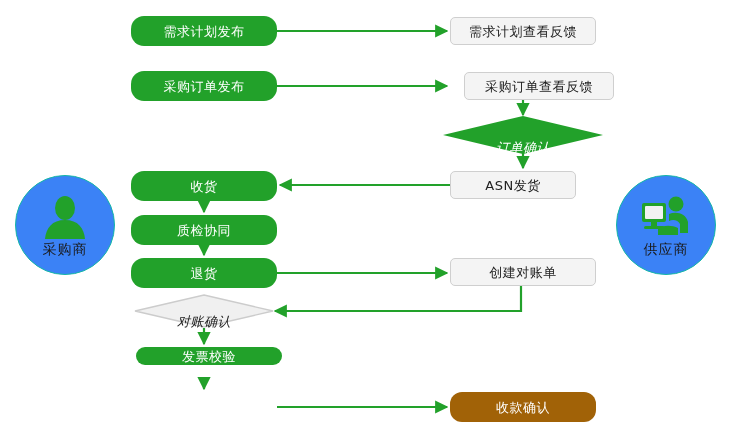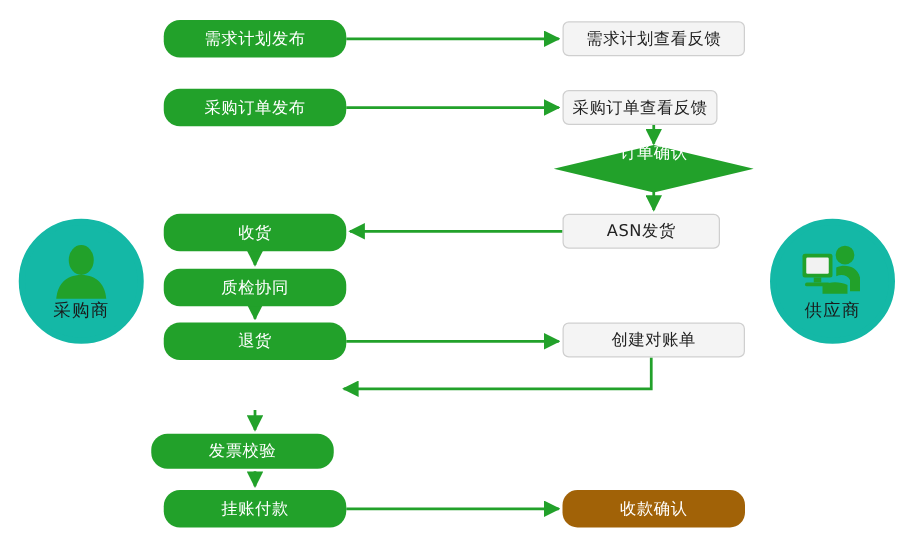--- a/index.html
+++ b/index.html
@@ -55,26 +55,27 @@
     background: #f4f4f4;
     color: #222222;
     border: 1px solid #cfcfcf;
     border-radius: 5px;
   }
 
   
   .diamond {
     position: absolute;
     display: flex;
-    align-items: flex-start;
+    align-items: flex-end;
     justify-content: center;
     font-size: 13px;
     line-height: 1;
     letter-spacing: 0.5px;
     white-space: nowrap;
+    font-style: italic;
   }
   .diamond .dshape {
     position: absolute;
     left: 0;
     top: 0;
     width: 100%;
     height: 100%;
   }
   .diamond .dlabel {
     position: relative;
@@ -82,22 +83,22 @@
   }
   .diamond.green .dlabel { color: #ffffff; }
   .diamond.plain .dlabel { color: #222222; }
 
   
   .actor {
     position: absolute;
     width: 100px;
     height: 100px;
     border-radius: 50%;
-    background: #14b8a6;
-    border: 5px solid #14b8a6;
+    background: #3b82f6;
+    border: 1px solid #14b8a6;
     display: flex;
     flex-direction: column;
     align-items: center;
     justify-content: center;
     box-sizing: border-box;
   }
   .actor .glyph {
     width: 56px;
     height: 46px;
     display: block;
@@ -178,21 +179,21 @@
   </div>
 
   <div class="node plain" style="left:450px; top:17px; width:146px; height:28px;align-items:center;">
     <span>需求计划查看反馈</span>
   </div>
 
   <div class="node green" style="left:131px; top:71px; width:146px; height:30px;">
     <span>采购订单发布</span>
   </div>
 
-  <div class="node plain" style="left:450px; top:72px; width:124px; height:28px;">
+  <div class="node plain" style="left:464px; top:72px; width:150px; height:28px;">
     <span>采购订单查看反馈</span>
   </div>
 
   <div class="diamond green" style="left:443px; top:116px; width:160px; height:38px;">
     <svg class="dshape" viewBox="0 0 160 38" preserveAspectRatio="none">
       <polygon points="80,0 160,19 80,38 0,19" fill="#22a12a"></polygon>
     </svg>
     <span class="dlabel">订单确认</span>
   </div>
 
@@ -209,26 +210,29 @@
   </div>
 
   <div class="node green" style="left:131px; top:258px; width:146px; height:30px;">
     <span>退货</span>
   </div>
 
   <div class="node plain" style="left:450px; top:258px; width:146px; height:28px;">
     <span>创建对账单</span>
   </div>
 
-
-  <div class="node green" style="left:121px; top:347px; width:146px; height:28px;">
+  <div class="diamond plain" style="left:134px; top:294px; width:140px; height:34px;">
+    <svg class="dshape" viewBox="0 0 140 34" preserveAspectRatio="none">
+      <polygon points="70,1 139,17 70,33 1,17" fill="#f0f0f0" stroke="#cccccc" stroke-width="1.4"></polygon>
+    </svg>
+    <span class="dlabel">对账确认</span>
+  </div>
+
+  <div class="node green" style="left:136px; top:347px; width:146px; height:18px;">
     <span>发票校验</span>
   </div>
 
-  <div class="node green" style="left:131px; top:392px; width:146px; height:30px;">
-    <span>挂账付款</span>
-  </div>
 
   <div class="node red" style="left:450px; top:392px; width:146px; height:30px;">
     <span>收款确认</span>
   </div>
 
 </div>
 
 </body></html>

